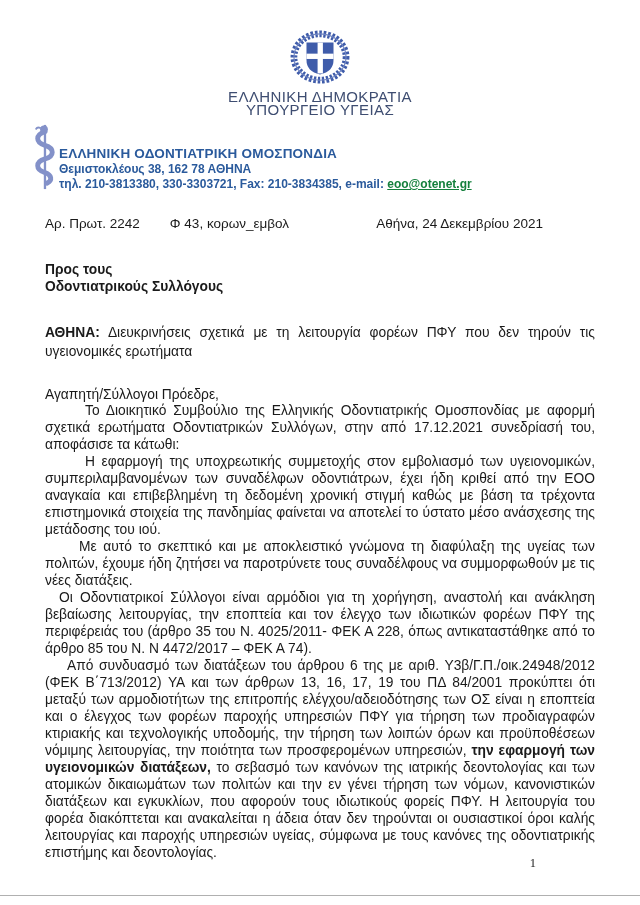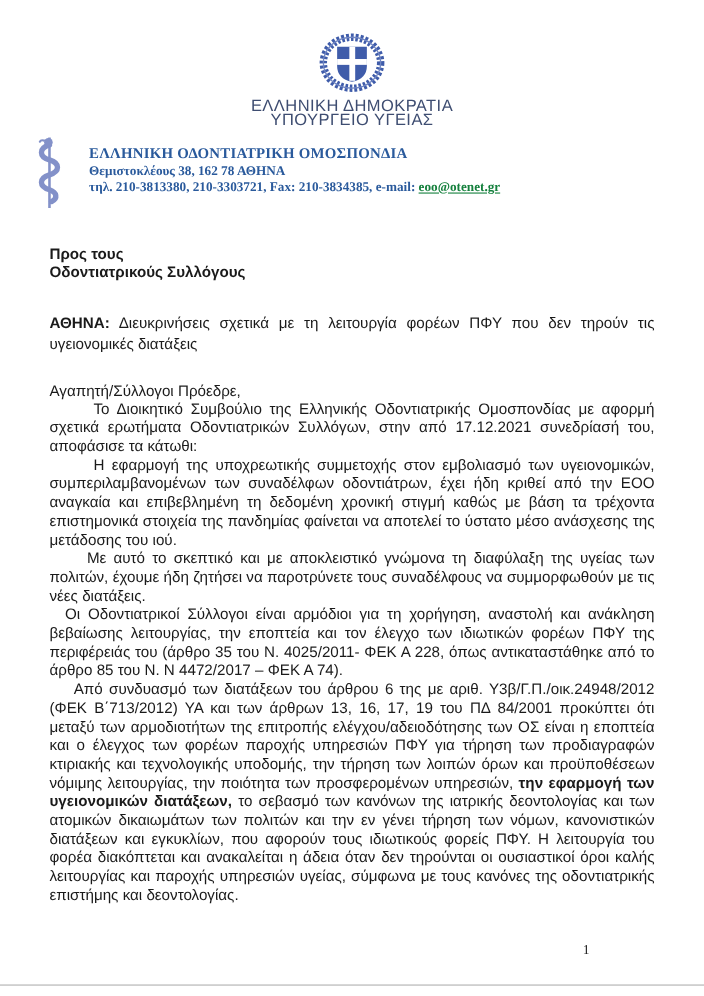--- a/index.html
+++ b/index.html
@@ -18,22 +18,22 @@
   }
   
   .emblem-block { text-align: center; }
   .emblem-block svg { display: block; margin: 0 auto 4px auto; }
   .ministry-line {
     font-size: 15px; line-height: 13px;
     color: #3e4d71; letter-spacing: 0.4px;
   }
   
   .org-row {
-    display: flex; align-items: flex-start; gap: 22px;
-    margin-top: 6px; margin-left: -16px; font-family: Liberation Serif, serif;
+    display: flex; align-items: flex-end; gap: 0;
+    margin-top: 6px; margin-left: -16px;
   }
   .org-text { padding-top: 10px; color: #2a5a9c; font-weight: bold; }
   .org-name { font-size: 13.5px; line-height: 16px; letter-spacing: 0.2px; }
   .org-address { font-size: 12px; line-height: 15px; }
   .org-contact { font-size: 12px; line-height: 15px; }
   .org-contact a { color: #15803d; text-decoration: underline; }
   
   .proto-row {
     display: flex; align-items: baseline;
     margin-top: 24px; font-size: 13.5px;
@@ -88,31 +88,36 @@
   <div class="org-row">
     <svg width="30" height="70" viewBox="0 0 30 72">
       <line x1="16" y1="3" x2="16" y2="69" stroke="#8391c9" stroke-width="2.4"></line>
       <path d="M16 10 C 6 13, 6 21, 16 24 C 26 27, 26 35, 16 38 C 6 41, 6 49, 16 52 C 23 54.5, 24 60, 18 63" fill="none" stroke="#8391c9" stroke-width="5" stroke-linecap="round"></path>
       <circle cx="15" cy="7.5" r="4" fill="#8391c9"></circle>
       <path d="M11 6 q-3 -1 -4 1" stroke="#8391c9" stroke-width="2" fill="none" stroke-linecap="round"></path>
     </svg>
     <div class="org-text">
       <div class="org-name">ΕΛΛΗΝΙΚΗ ΟΔΟΝΤΙΑΤΡΙΚΗ ΟΜΟΣΠΟΝΔΙΑ</div>
       <div class="org-address">Θεμιστοκλέους 38, 162 78 ΑΘΗΝΑ</div>
-      <div class="org-contact"><span>τηλ. 210-3813380, 210-3303721, Fax: 210-3834385, e-mail: </span><a href="#">eoo@otenet.gr</a></div>
+      <div class="org-contact"><span>τηλ. 210-3813380, 330-3303721, Fax: 210-3834385, e-mail: </span><a href="#">eoo@otenet.gr</a></div>
     </div>
   </div>
 
+  <div class="proto-row">
+    <span class="proto-num">Αρ. Πρωτ. 2242</span>
+    <span class="proto-file">Φ 43, κορων_εμβολ</span>
+    <span class="proto-date">Αθήνα, 24 Δεκεμβρίου 2021</span>
+  </div>
 
   <div class="recipient">
     <div>Προς τους</div>
     <div>Οδοντιατρικούς Συλλόγους</div>
   </div>
 
-  <div class="subject"><b>ΑΘΗΝΑ:</b><span> Διευκρινήσεις σχετικά με τη λειτουργία φορέων ΠΦΥ που δεν τηρούν τις υγειονομικές διατάξεις</span></div>
+  <div class="subject"><b>ΑΘΗΝΑ:</b><span> Διευκρινήσεις σχετικά με τη λειτουργία φορέων ΠΦΥ που δεν τηρούν τις υγειονομικές ερωτήματα</span></div>
 
   <div class="greeting">Αγαπητή/Σύλλογοι Πρόεδρε,</div>
 
   <p class="bodypar p1">Το Διοικητικό Συμβούλιο της Ελληνικής Οδοντιατρικής Ομοσπονδίας με αφορμή σχετικά ερωτήματα Οδοντιατρικών Συλλόγων, στην από 17.12.2021 συνεδρίασή του, αποφάσισε τα κάτωθι:</p>
   <p class="bodypar p2">Η εφαρμογή της υποχρεωτικής συμμετοχής στον εμβολιασμό των υγειονομικών, συμπεριλαμβανομένων των συναδέλφων οδοντιάτρων, έχει ήδη κριθεί από την ΕΟΟ αναγκαία και επιβεβλημένη τη δεδομένη χρονική στιγμή καθώς με βάση τα τρέχοντα επιστημονικά στοιχεία της πανδημίας φαίνεται να αποτελεί το ύστατο μέσο ανάσχεσης της μετάδοσης του ιού.</p>
   <p class="bodypar p3">Με αυτό το σκεπτικό και με αποκλειστικό γνώμονα τη διαφύλαξη της υγείας των πολιτών, έχουμε ήδη ζητήσει να παροτρύνετε τους συναδέλφους να συμμορφωθούν με τις νέες διατάξεις.</p>
   <p class="bodypar p4">Οι Οδοντιατρικοί Σύλλογοι είναι αρμόδιοι για τη χορήγηση, αναστολή και ανάκληση βεβαίωσης λειτουργίας, την εποπτεία και τον έλεγχο των ιδιωτικών φορέων ΠΦΥ της περιφέρειάς του (άρθρο 35 του Ν. 4025/2011- ΦΕΚ Α 228, όπως αντικαταστάθηκε από το άρθρο 85 του Ν. Ν 4472/2017 – ΦΕΚ Α 74).</p>
   <p class="bodypar p5"><span>Από συνδυασμό των διατάξεων του άρθρου 6 της με αριθ. Υ3β/Γ.Π./οικ.24948/2012 (ΦΕΚ Β΄713/2012) ΥΑ και των άρθρων 13, 16, 17, 19 του ΠΔ 84/2001 προκύπτει ότι μεταξύ των αρμοδιοτήτων της επιτροπής ελέγχου/αδειοδότησης των ΟΣ είναι η εποπτεία και ο έλεγχος των φορέων παροχής υπηρεσιών ΠΦΥ για τήρηση των προδιαγραφών κτιριακής και τεχνολογικής υποδομής, την τήρηση των λοιπών όρων και προϋποθέσεων νόμιμης λειτουργίας, την ποιότητα των προσφερομένων υπηρεσιών, </span><b>την εφαρμογή των υγειονομικών διατάξεων,</b><span> το σεβασμό των κανόνων της ιατρικής δεοντολογίας και των ατομικών δικαιωμάτων των πολιτών και την εν γένει τήρηση των νόμων, κανονιστικών διατάξεων και εγκυκλίων, που αφορούν τους ιδιωτικούς φορείς ΠΦΥ. Η λειτουργία του φορέα διακόπτεται και ανακαλείται η άδεια όταν δεν τηρούνται οι ουσιαστικοί όροι καλής λειτουργίας και παροχής υπηρεσιών υγείας, σύμφωνα με τους κανόνες της οδοντιατρικής επιστήμης και δεοντολογίας.</span></p>
 
   <div class="page-number">1</div>

